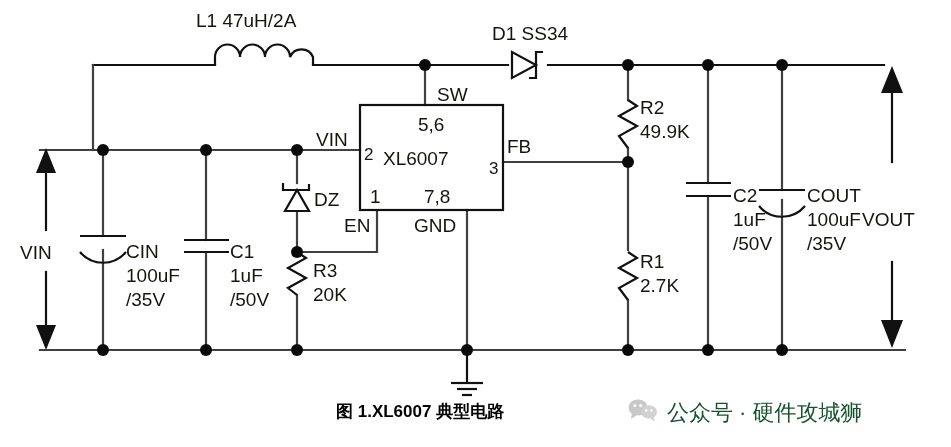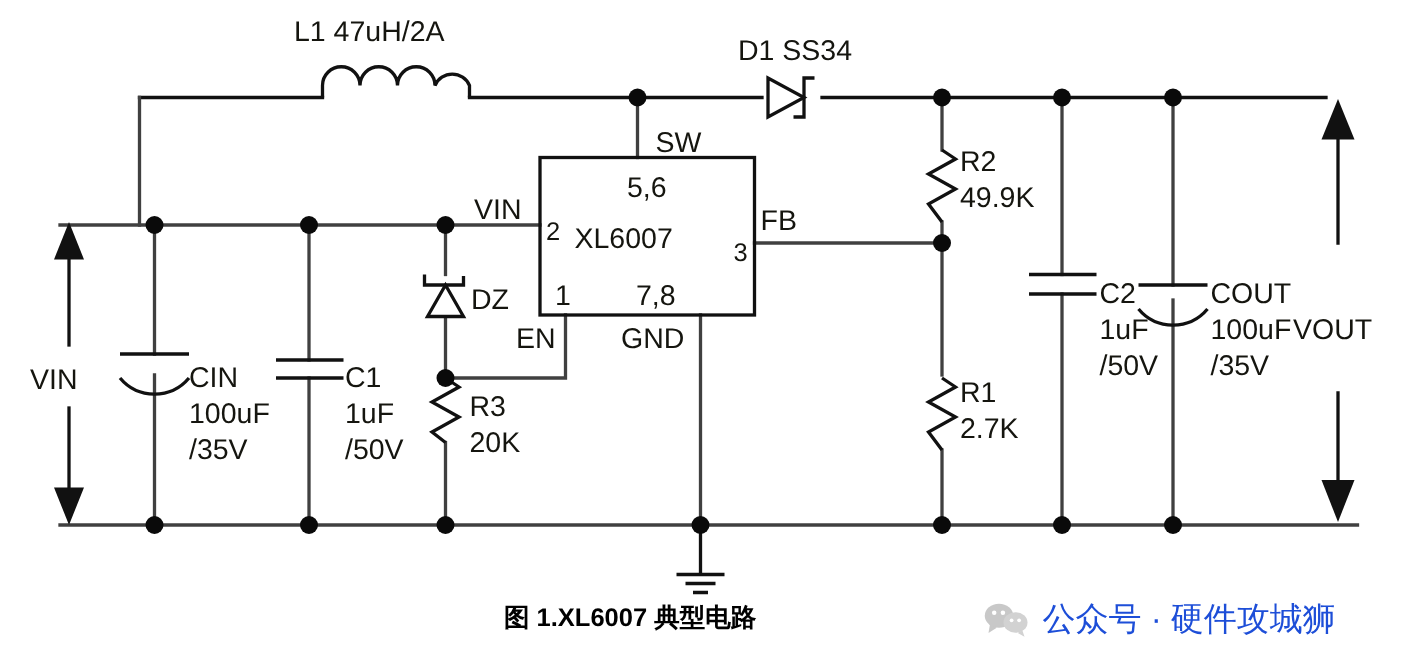--- a/index.html
+++ b/index.html
@@ -66,26 +66,25 @@
     top: 400px;
     font-family: "Liberation Sans", sans-serif;
     font-size: 17px;
     font-weight: bold;
     color: #000000;
     white-space: nowrap;
     letter-spacing: 0px;
   }
   .watermark {
     position: absolute;
-    left: 656px;
+    left: 628px;
     top: 398px;
     display: flex;
-    align-items: center;
     gap: 9px;
-    color: #1d4ed8;
+    color: #14532d;
     font-family: "Liberation Sans", sans-serif;
     font-size: 22px;
     white-space: nowrap;
     user-select: none;
   }
   .wm-icon { display: block; }
 </style>
 </head>
 <body>
 

